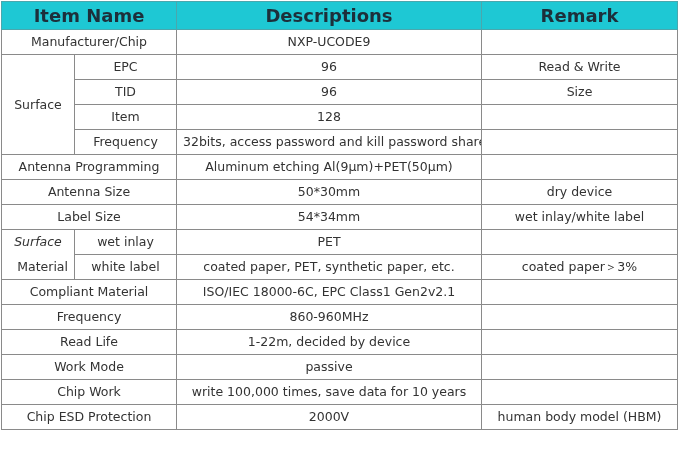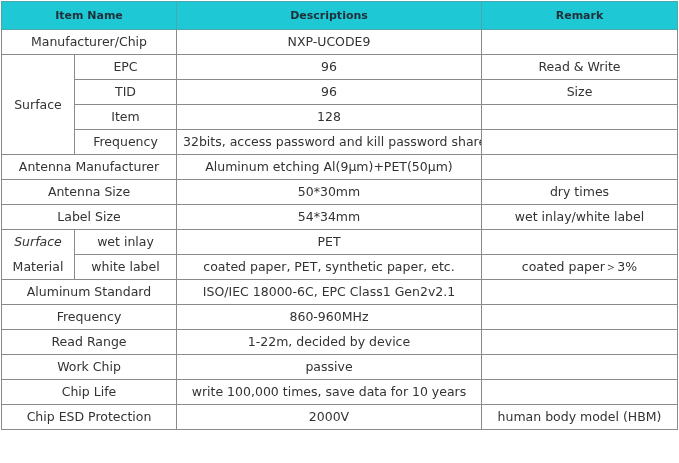--- a/index.html
+++ b/index.html
@@ -8,21 +8,21 @@
     position: absolute; left: 1px; top: 1px;
     width: 676px; border-collapse: collapse; table-layout: fixed;
     font-size: 12.5px; color: #333333;
   }
   table.spec td, table.spec th {
     border: 1px solid #8a8a8a; padding: 0 6px; text-align: center;
     vertical-align: middle; height: 24px; line-height: 18px;
     white-space: nowrap; overflow: hidden;
   }
   table.spec th {
-    background: #1ec8d4; color: #1d2f3a; font-weight: bold; font-size: 11px;
+    background: #1ec8d4; color: #1d2f3a; font-weight: bold; font-size: 18px;
     height: 27px; border-color: #4aa7ad;
   }
   td.left { text-align: left; white-space: normal; line-height: 22px; }
   td.tall { height: 49px; }
 </style>
 </head>
 <body>
 
 <table class="spec">
   <colgroup>
@@ -57,68 +57,68 @@
     <td>Item</td>
     <td>128</td>
     <td></td>
   </tr>
   <tr>
     <td class="tall">Frequency</td>
     <td class="left tall">32bits, access password and kill password shared</td>
     <td class="tall"></td>
   </tr>
   <tr>
-    <td colspan="2">Antenna Manufacturer</td>
+    <td colspan="2">Antenna Programming</td>
     <td>Aluminum etching Al(9μm)+PET(50μm)</td>
     <td></td>
   </tr>
   <tr>
     <td colspan="2">Antenna Size</td>
     <td>50*30mm</td>
-    <td>dry times</td>
+    <td>dry device</td>
   </tr>
   <tr>
     <td colspan="2">Label Size</td>
     <td>54*34mm</td>
     <td>wet inlay/white label</td>
   </tr>
   <tr>
     <td style="border-bottom:none;font-style:italic;">Surface</td>
     <td>wet inlay</td>
     <td>PET</td>
     <td></td>
   </tr>
   <tr>
-    <td style="border-top:none;">Material</td>
+    <td style="border-top:none;text-align:right;">Material</td>
     <td>white label</td>
     <td>coated paper, PET, synthetic paper, etc.</td>
     <td>coated paper＞3%</td>
   </tr>
   <tr>
-    <td colspan="2">Aluminum Standard</td>
+    <td colspan="2">Compliant Material</td>
     <td>ISO/IEC 18000-6C, EPC Class1 Gen2v2.1</td>
     <td></td>
   </tr>
   <tr>
     <td colspan="2">Frequency</td>
     <td>860-960MHz</td>
     <td></td>
   </tr>
   <tr>
-    <td colspan="2">Read Range</td>
+    <td colspan="2">Read Life</td>
     <td>1-22m, decided by device</td>
     <td></td>
   </tr>
   <tr>
-    <td colspan="2">Work Chip</td>
+    <td colspan="2">Work Mode</td>
     <td>passive</td>
     <td></td>
   </tr>
   <tr>
-    <td colspan="2">Chip Life</td>
+    <td colspan="2">Chip Work</td>
     <td>write 100,000 times, save data for 10 years</td>
     <td></td>
   </tr>
   <tr>
     <td colspan="2">Chip ESD Protection</td>
     <td>2000V</td>
     <td>human body model (HBM)</td>
   </tr>
 </tbody>
   </table>

